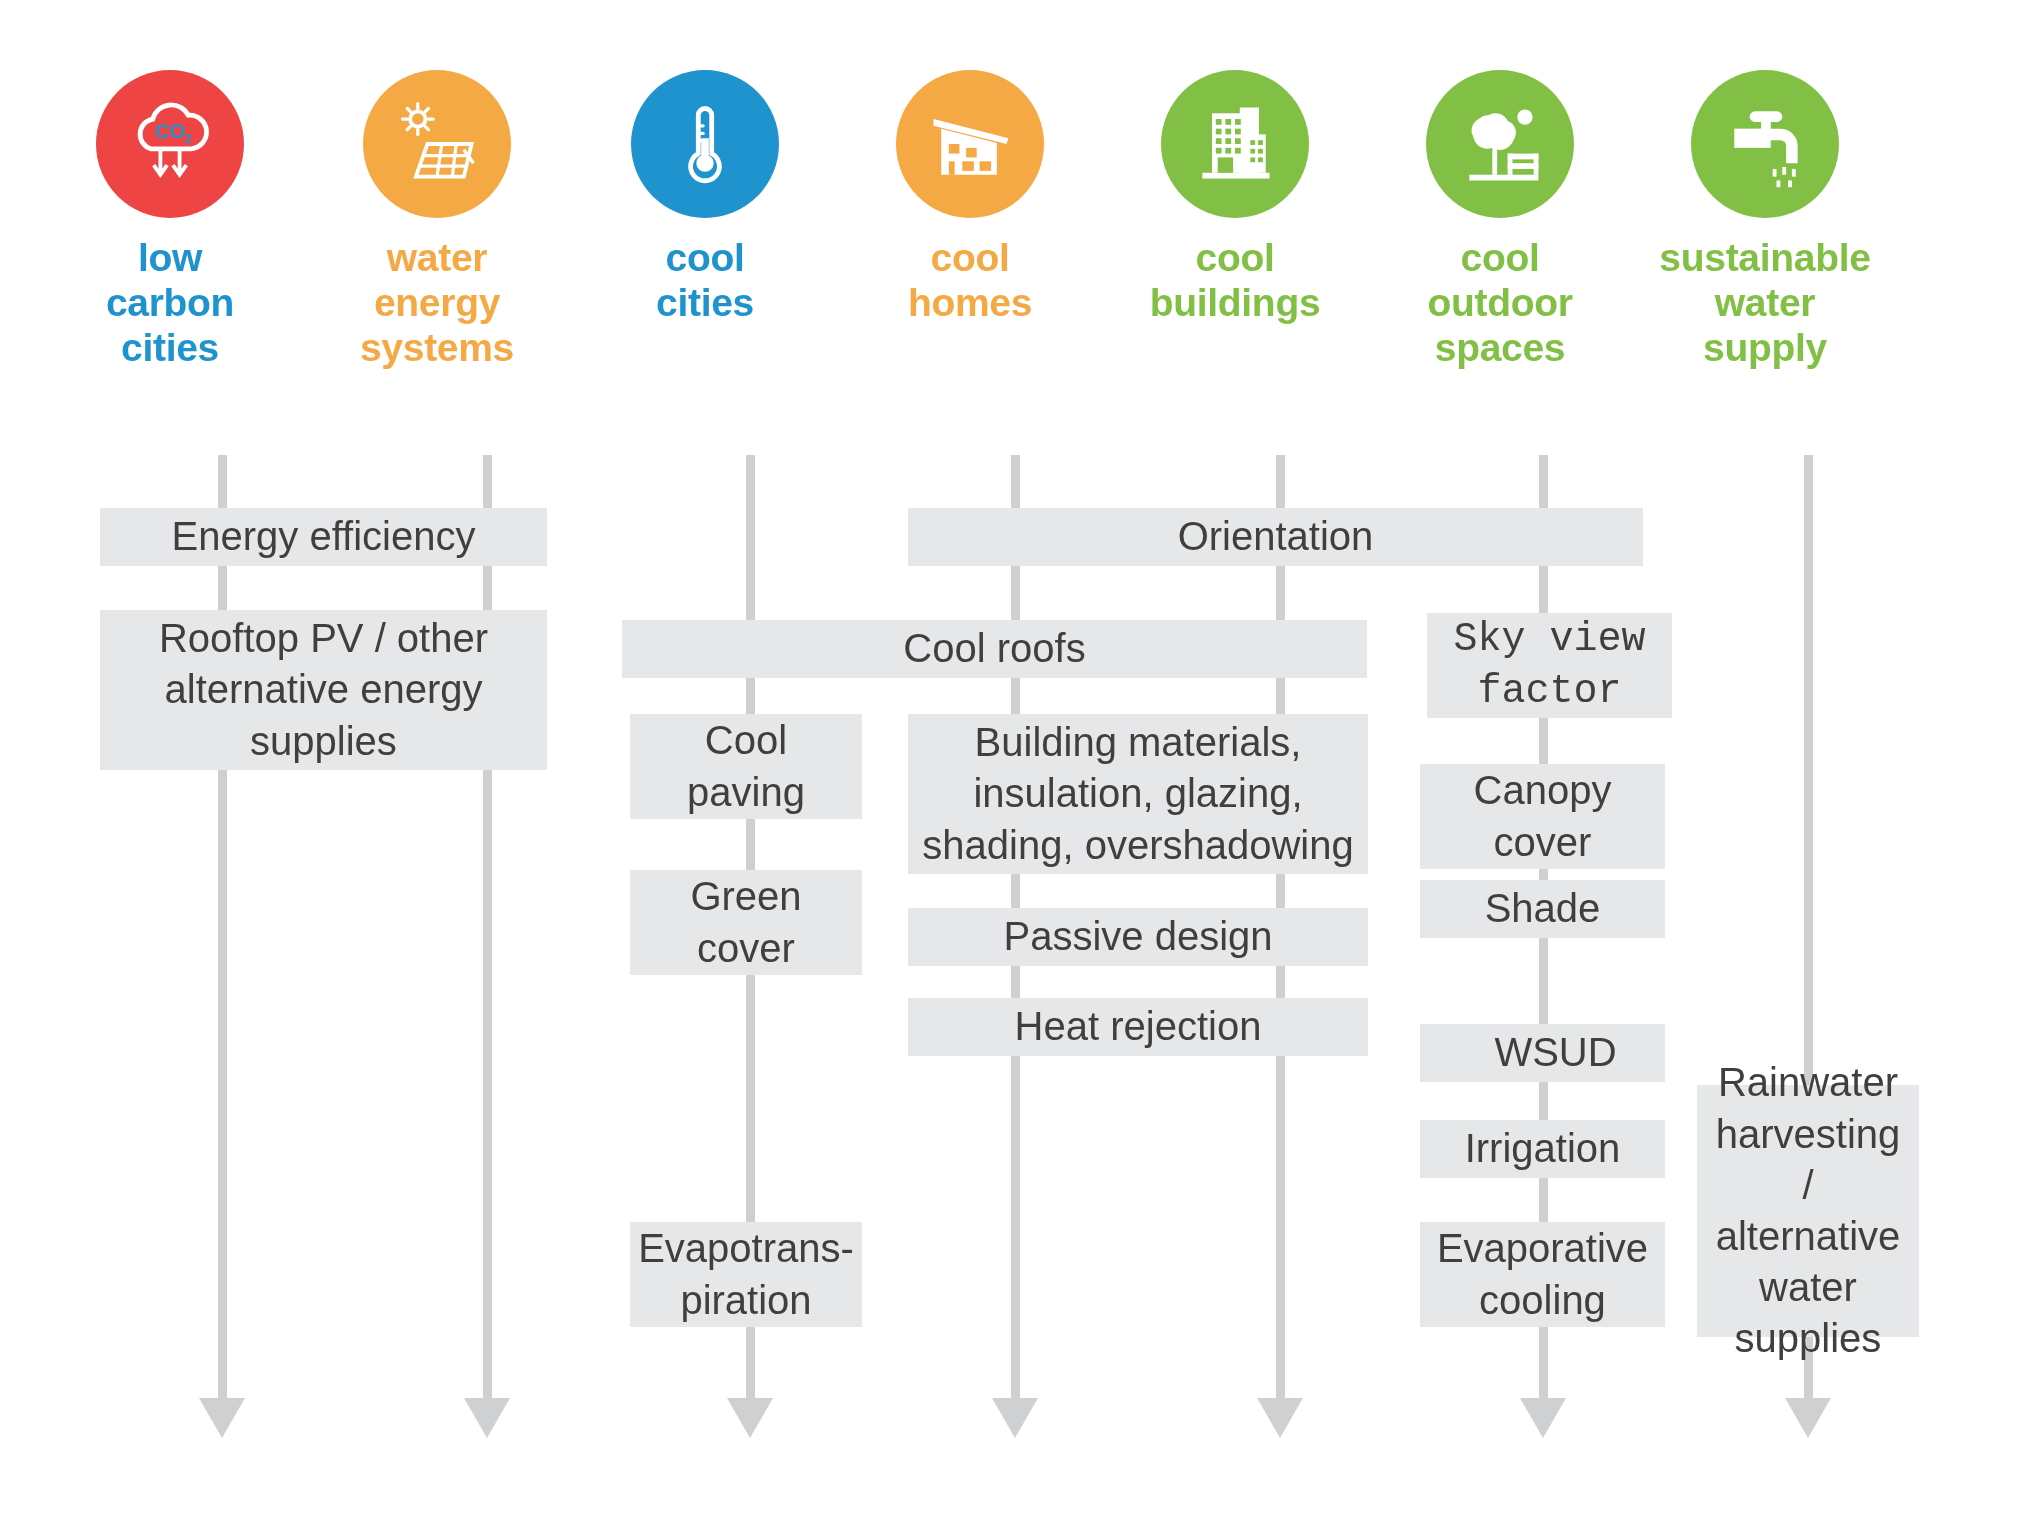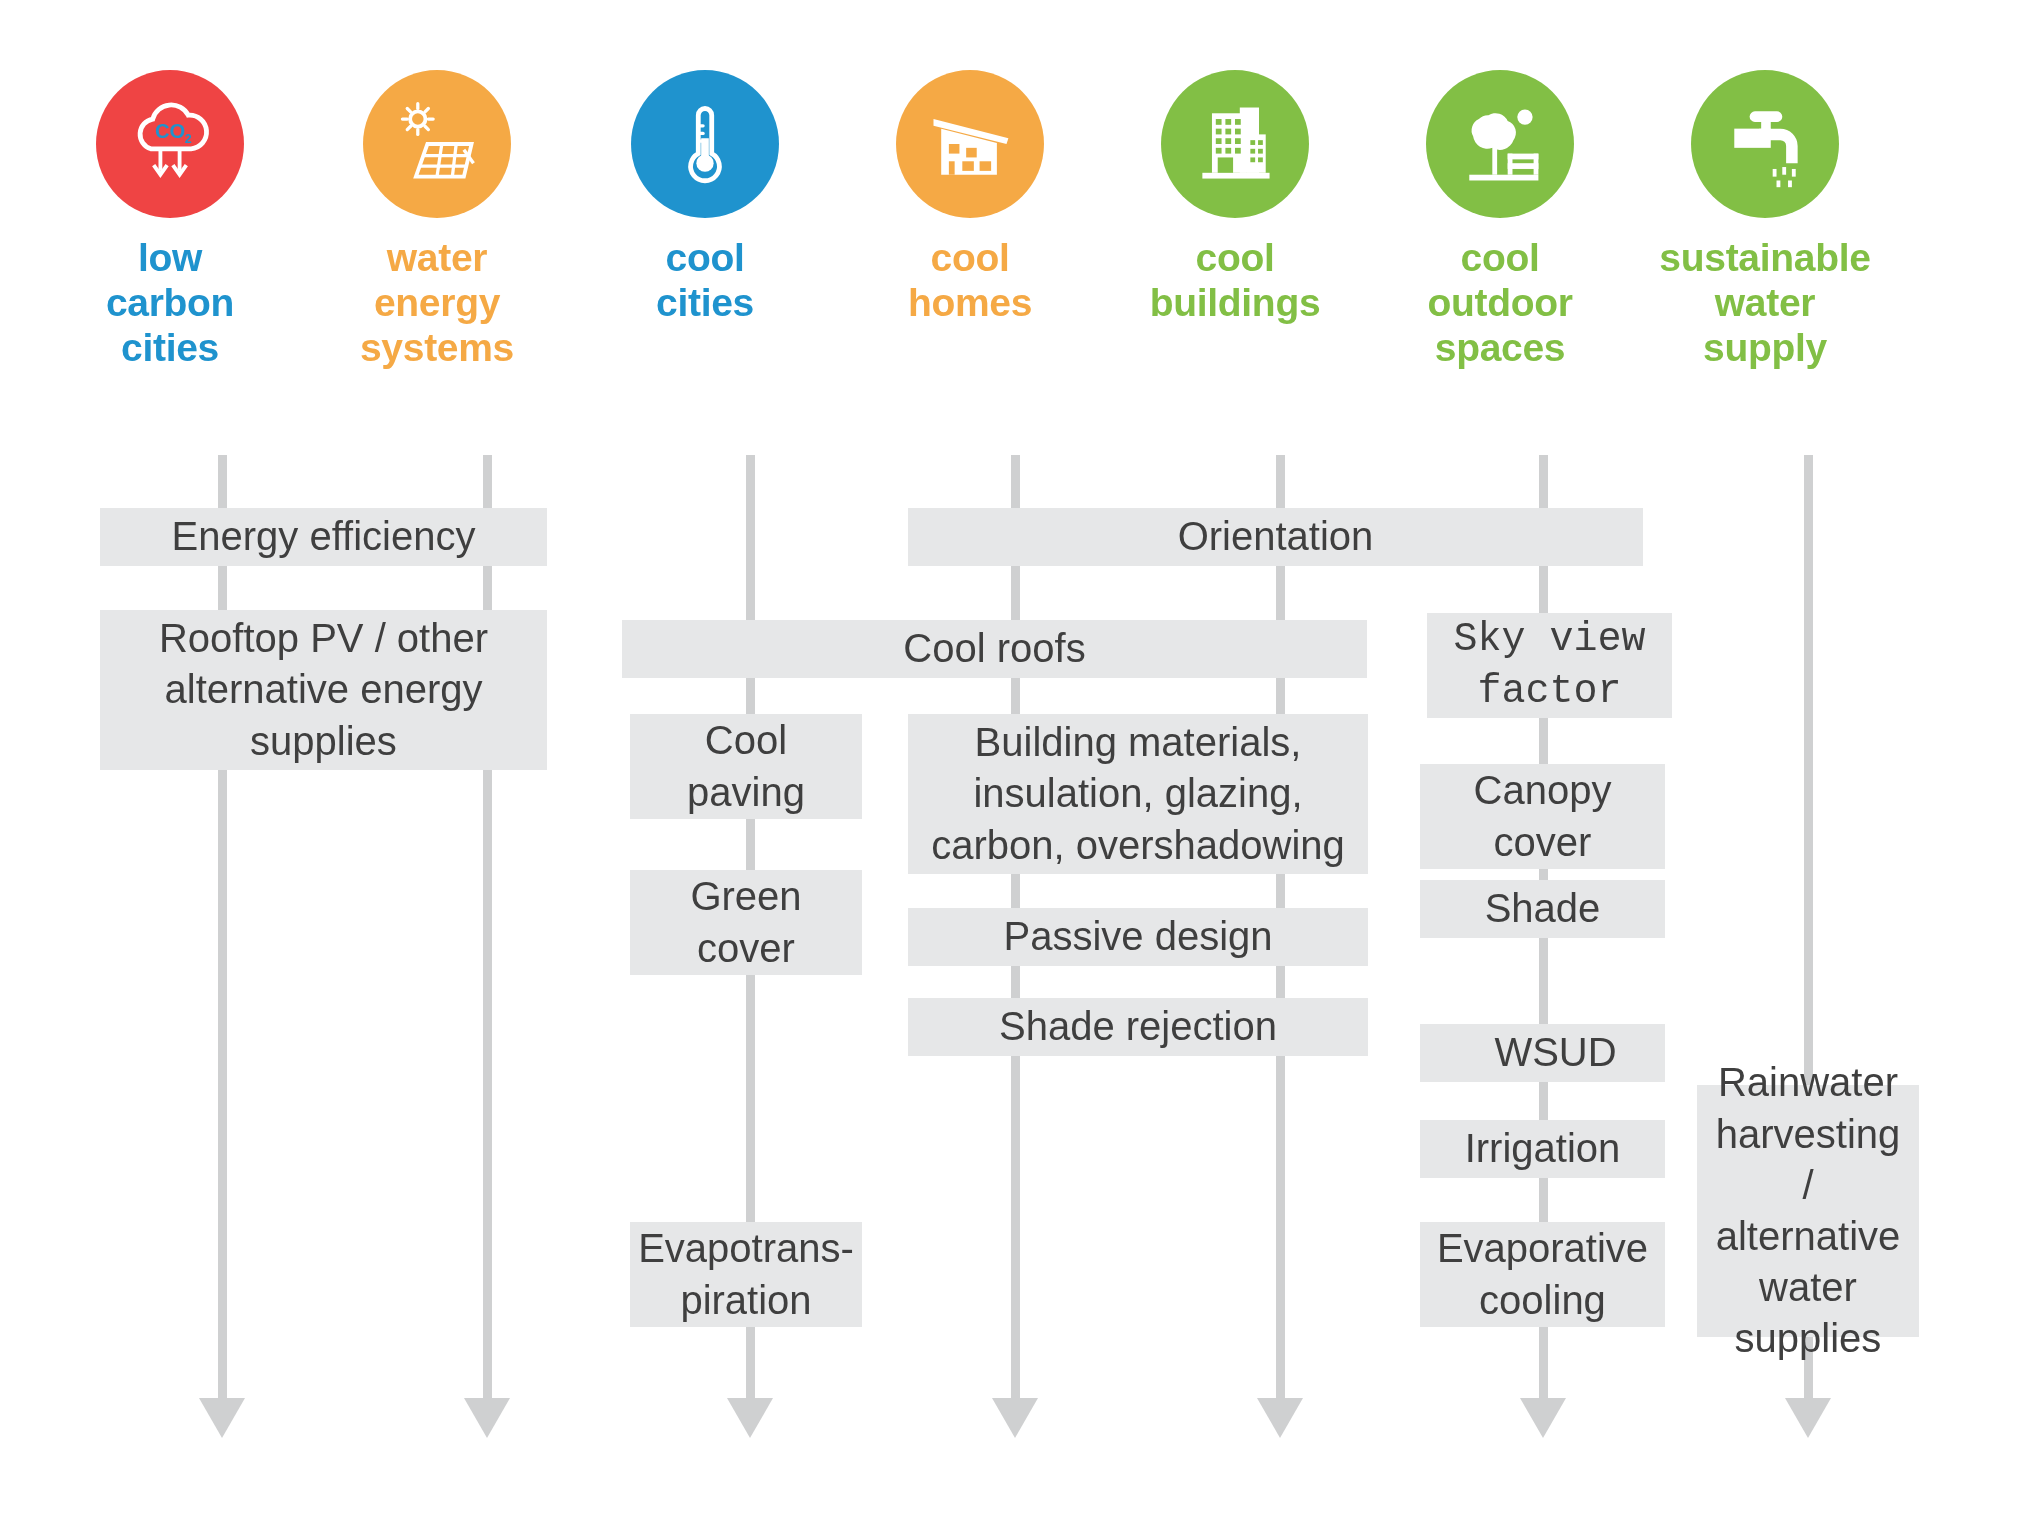--- a/index.html
+++ b/index.html
@@ -253,28 +253,28 @@
       <div class="box" style="left: 100px; top: 610px; width: 447px; height: 160px;">Rooftop PV / other
 alternative energy
 supplies</div>
       <div class="box" style="left: 622px; top: 620px; width: 745px; height: 58px;">Cool roofs</div>
       <div class="box" style="left: 1427px; top: 613px; width: 245px; height: 105px; font-family: Liberation Mono, monospace;">Sky view
 factor</div>
       <div class="box" style="left: 630px; top: 714px; width: 232px; height: 105px;">Cool
 paving</div>
       <div class="box" style="left: 908px; top: 714px; width: 460px; height: 160px;">Building materials,
 insulation, glazing,
-carbon, overshadowing</div>
+shading, overshadowing</div>
       <div class="box" style="left: 1420px; top: 764px; width: 245px; height: 105px;">Canopy
 cover</div>
       <div class="box" style="left: 630px; top: 870px; width: 232px; height: 105px;">Green
 cover</div>
       <div class="box" style="left: 908px; top: 908px; width: 460px; height: 58px;">Passive design</div>
       <div class="box" style="left: 1420px; top: 880px; width: 245px; height: 58px; text-align: center;">Shade</div>
-      <div class="box" style="left: 908px; top: 998px; width: 460px; height: 58px;">Shade rejection</div>
+      <div class="box" style="left: 908px; top: 998px; width: 460px; height: 58px;">Heat rejection</div>
       <div class="box" style="left: 1420px; top: 1024px; width: 245px; height: 58px; padding-left: 36px;">WSUD</div>
       <div class="box" style="left: 1420px; top: 1120px; width: 245px; height: 58px;">Irrigation</div>
       <div class="box" style="left: 1697px; top: 1085px; width: 222px; height: 252px;">Rainwater
 harvesting /
 alternative
 water
 supplies</div>
       <div class="box" style="left: 630px; top: 1222px; width: 232px; height: 105px;">Evapotrans-
 piration</div>
       <div class="box" style="left: 1420px; top: 1222px; width: 245px; height: 105px;">Evaporative

